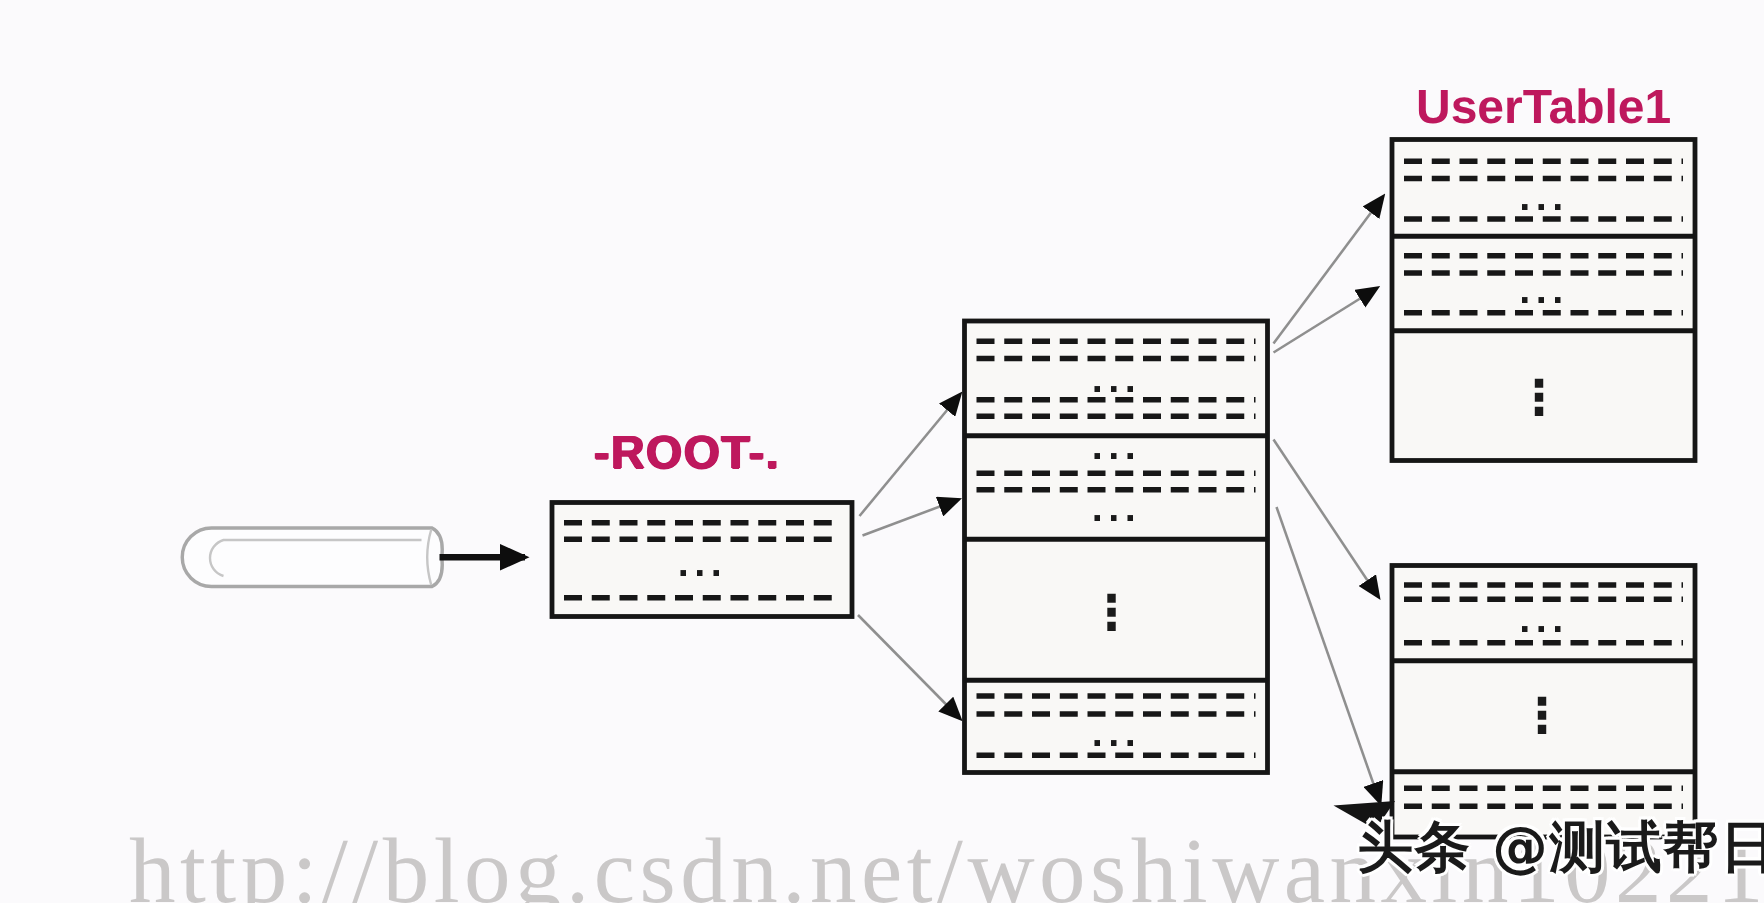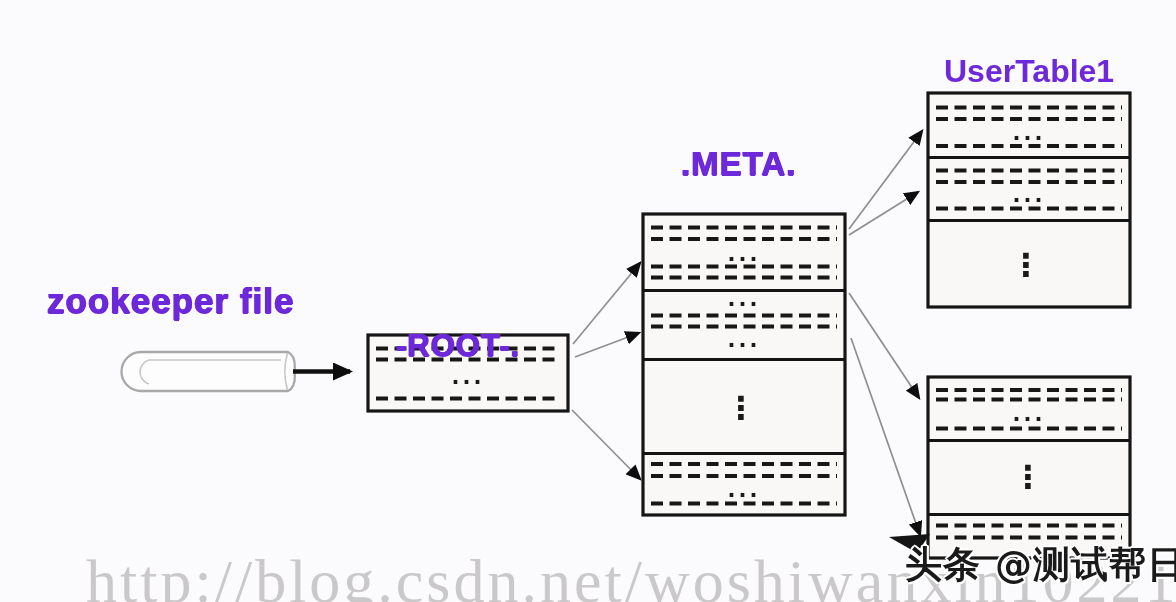--- a/index.html
+++ b/index.html
@@ -14,24 +14,24 @@
   .divider{stroke:#141414;stroke-width:3.2;}
   .row{stroke:#171717;stroke-width:3.8;stroke-dasharray:12 6.5;}
   .conn{stroke:#8f8f8f;stroke-width:1.7;fill:none;}
   .bigconn{stroke:#101010;stroke-width:4.4;fill:none;}
   .capsule{fill:#fdfdfe;stroke:#a8a8a8;stroke-width:2.3;}
   .capsule-detail{fill:none;stroke:#c6c6c6;stroke-width:1.6;}
   .glyph{font:bold 21px "DejaVu Sans",sans-serif;fill:#1a1a1a;letter-spacing:3px;text-anchor:middle;}
   .vglyph{font:bold 32px "DejaVu Sans",sans-serif;fill:#1a1a1a;text-anchor:middle;}
 
   
-  .lbl{position:absolute;color:#6d28d9;font-weight:bold;white-space:nowrap;}
+  .lbl{position:absolute;color:#be185d;font-weight:bold;white-space:nowrap;}
   .marker-style{text-shadow:0.7px 0 currentColor,-0.7px 0 currentColor,0 0.5px currentColor;}
   .zk-lbl{left:47px;top:281px;font-size:35px;letter-spacing:1px;}
-  .root-lbl{left:396px;top:284px;font-size:31px;letter-spacing:1px;margin-top:44px;}
+  .root-lbl{left:396px;top:284px;font-size:31px;letter-spacing:1px;}
   .meta-lbl{left:681px;top:145px;font-size:33px;letter-spacing:1px;}
   .ut1-lbl{left:944px;top:53px;font-size:32px;}
   .utn-lbl{left:942px;top:338px;font-size:32px;}
 
   .watermark{
     position:absolute;left:86px;top:546px;
     font-family:"Liberation Serif",serif;font-size:62px;font-weight:normal;
     color:#cac8c8;letter-spacing:3px;white-space:nowrap;
   }
   .credit{
@@ -148,20 +148,18 @@
       <text class="vglyph" x="1028" y="488">⋮</text>
       <line class="divider" x1="928" y1="514.5" x2="1130" y2="514.5"></line>
 
       <line class="row" x1="936" y1="525.5" x2="1122" y2="525.5"></line>
       <line class="row" x1="936" y1="537.5" x2="1122" y2="537.5"></line>
     </g>
 
     <polygon points="889,537 930,534 917,553" fill="#141414"></polygon>
   </svg>
 
-  <div class="lbl marker-style zk-lbl">zookeeper file</div>
   <div class="lbl marker-style root-lbl">-ROOT-.</div>
-  <div class="lbl marker-style meta-lbl">.META.</div>
   <div class="lbl ut1-lbl">UserTable1</div>
 
   <div class="credit">头条 @测试帮日记</div>
 
 </div>
 
 </body></html>

